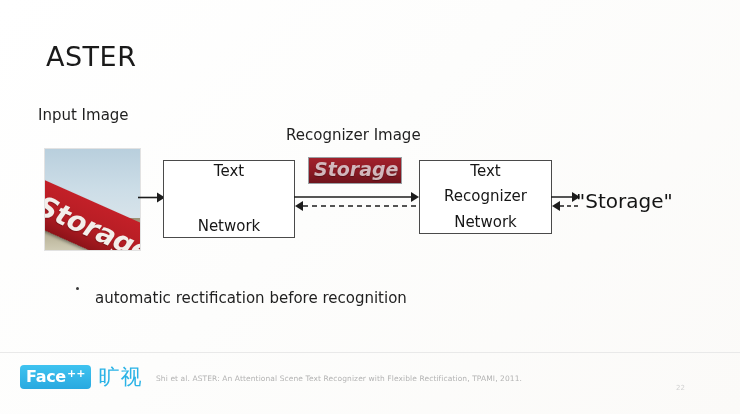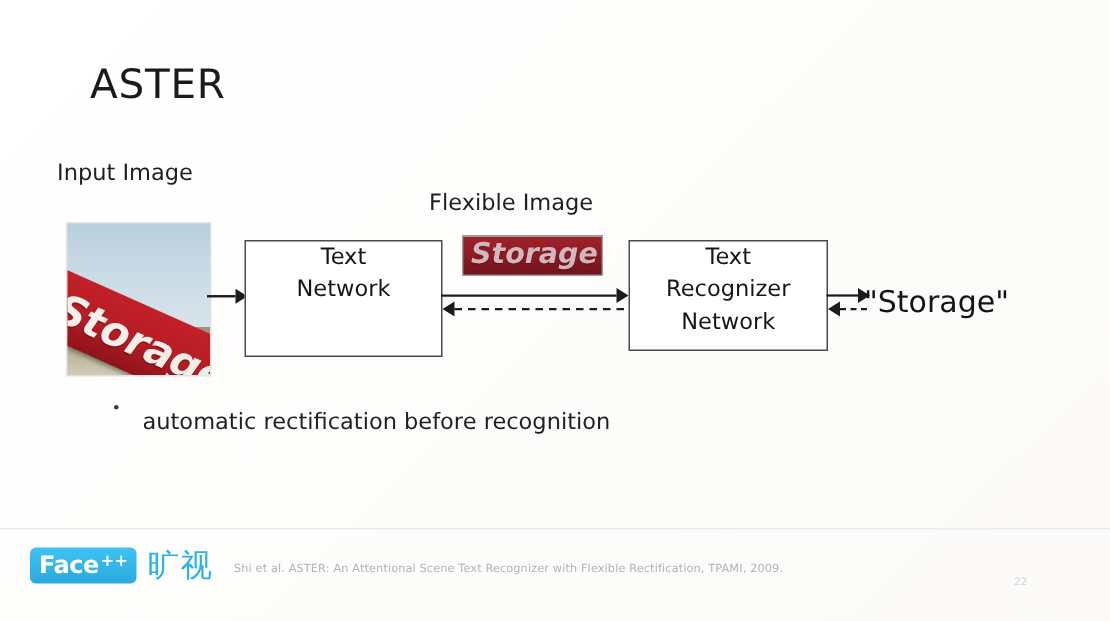--- a/index.html
+++ b/index.html
@@ -16,21 +16,21 @@
   #slide {
     position: relative;
     width: 740px;
     height: 414px;
     background: linear-gradient(135deg,#ffffff 0%,#fdfdfc 45%,#fbfaf8 100%);
   }
 
   
   #title {
     position: absolute;
-    left: 60px;
+    left: 46px;
     top: 41px;
     font-size: 27px;
     letter-spacing: 0.5px;
     color: #1a1a1a;
     font-family: "DejaVu Sans", sans-serif;
     font-weight: 400;
   }
 
   
   .caption {
@@ -121,21 +121,21 @@
 
   
   .netbox {
     position: absolute;
     border: 1.5px solid #4a4a4a;
     background: #ffffff;
     box-sizing: border-box;
     display: flex;
     flex-direction: column;
     align-items: center;
-    justify-content: flex-start;
+    justify-content: space-between;
     font-family: "DejaVu Sans", sans-serif;
     font-size: 15px;
     color: #161616;
     line-height: 1.42;
     text-align: center;
   }
   #box-rectification { left: 163px; top: 160px; width: 132px; height: 78px; }
   #box-recognition   { left: 419px; top: 160px; width: 133px; height: 74px; }
 
   
@@ -152,21 +152,21 @@
   
   .arrow-svg { position: absolute; overflow: visible; }
   #arr-in     { left: 138px; top: 188px; }
   #arr-mid    { left: 294px; top: 188px; }
   #arr-out    { left: 551px; top: 188px; }
 
   
   #bullet-row {
     position: absolute;
     left: 76px;
-    top: 272px;
+    top: 289px;
     display: flex;
     align-items: flex-start;
   }
   #bullet-dot {
     width: 3px; height: 3px;
     background: #3a3a3a;
     border-radius: 50%;
     margin-right: 16px;
     position: relative;
     top: -2px;
@@ -274,21 +274,21 @@
   <svg class="arrow-svg" id="arr-in" width="28" height="20">
     <line x1="0" y1="9.5" x2="19" y2="9.5" stroke="#1c1c1c" stroke-width="1.6"></line>
     <polygon points="19,4.5 27,9.5 19,14.5" fill="#1c1c1c"></polygon>
   </svg>
 
   <div class="netbox" id="box-rectification">
     <span>Text</span>
     <span>Network</span>
   </div>
 
-  <div class="caption" id="lbl-rectified">Flexible Image</div>
+  <div class="caption" id="lbl-rectified">Recognizer Image</div>
 
   <div id="rect-photo">
     <div class="fill"></div>
     <span class="word">Storage</span>
   </div>
 
   <svg class="arrow-svg" id="arr-mid" width="126" height="26">
     <line x1="0" y1="9" x2="117" y2="9" stroke="#1c1c1c" stroke-width="1.5"></line>
     <polygon points="117,4 125,9 117,14" fill="#1c1c1c"></polygon>
     <line x1="9" y1="18" x2="125" y2="18" stroke="#1c1c1c" stroke-width="1.5" stroke-dasharray="5,4"></line>
@@ -318,17 +318,17 @@
   <div id="footer-rule"></div>
 
   <div id="logo">
     <span id="logo-badge">
       <span id="logo-face">Face</span>
       <span id="logo-plus">++</span>
     </span>
     <span id="logo-cn">旷视</span>
   </div>
 
-  <div id="citation">Shi et al. ASTER: An Attentional Scene Text Recognizer with Flexible Rectification, TPAMI, 2009.</div>
+  <div id="citation">Shi et al. ASTER: An Attentional Scene Text Recognizer with Flexible Rectification, TPAMI, 2011.</div>
 
   <div id="page-number">22</div>
 
 </div>
 
 </body></html>

